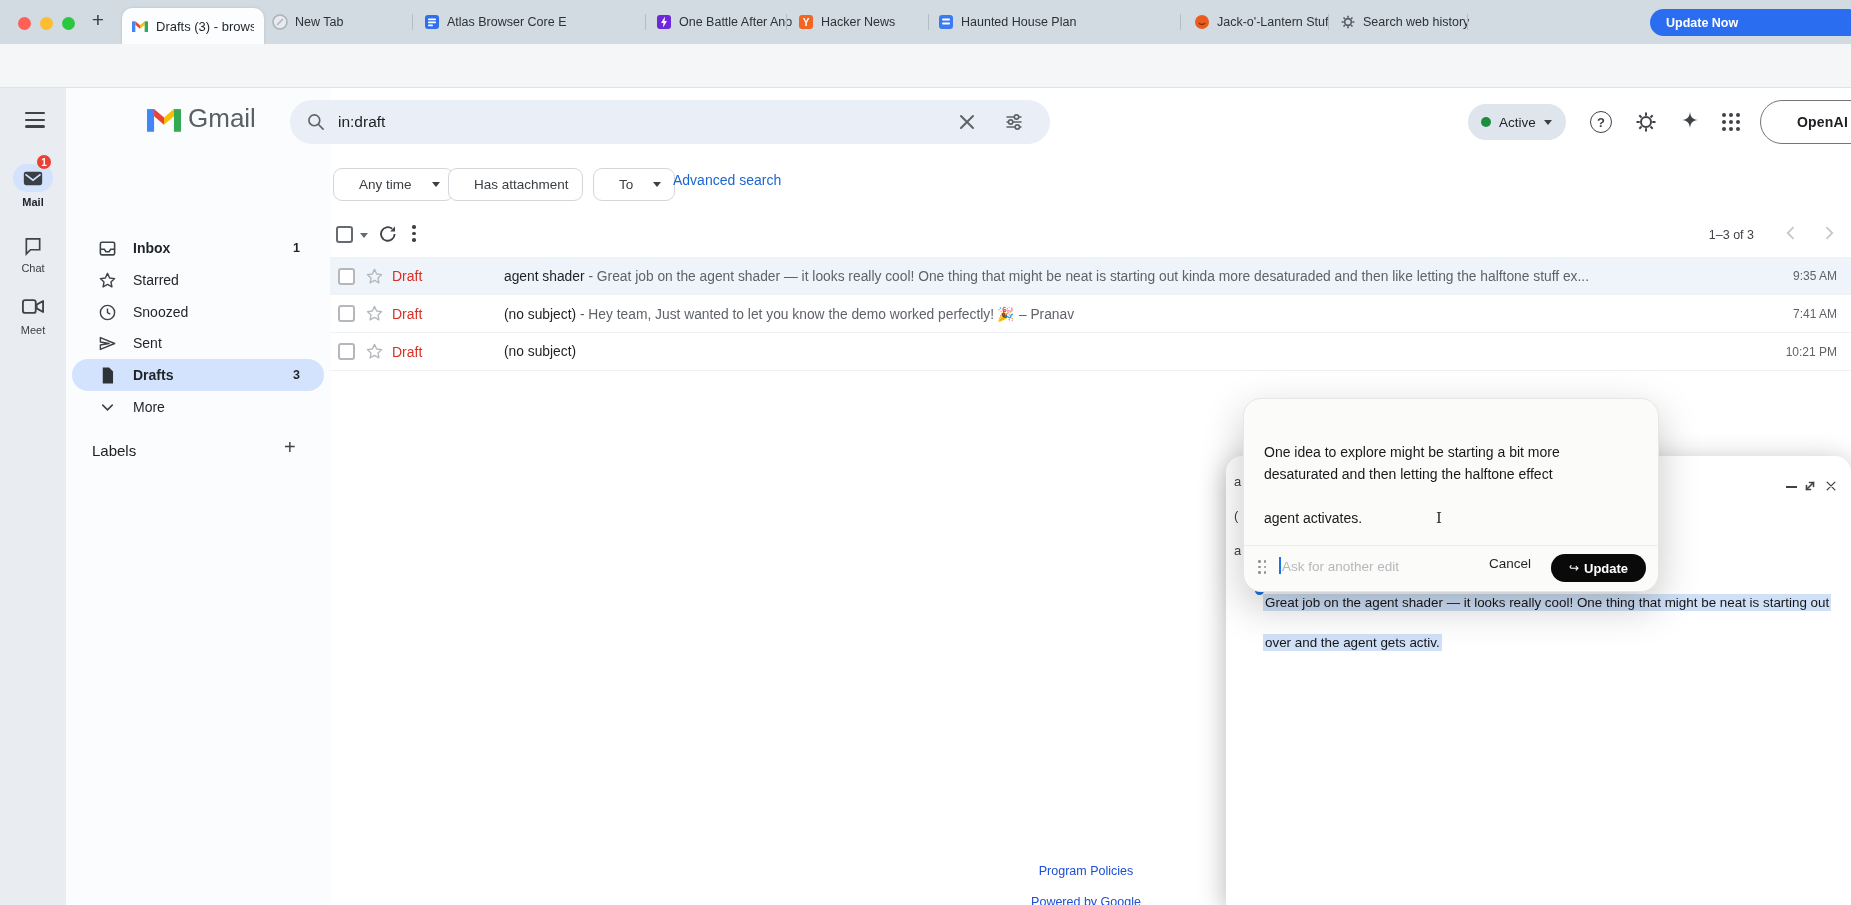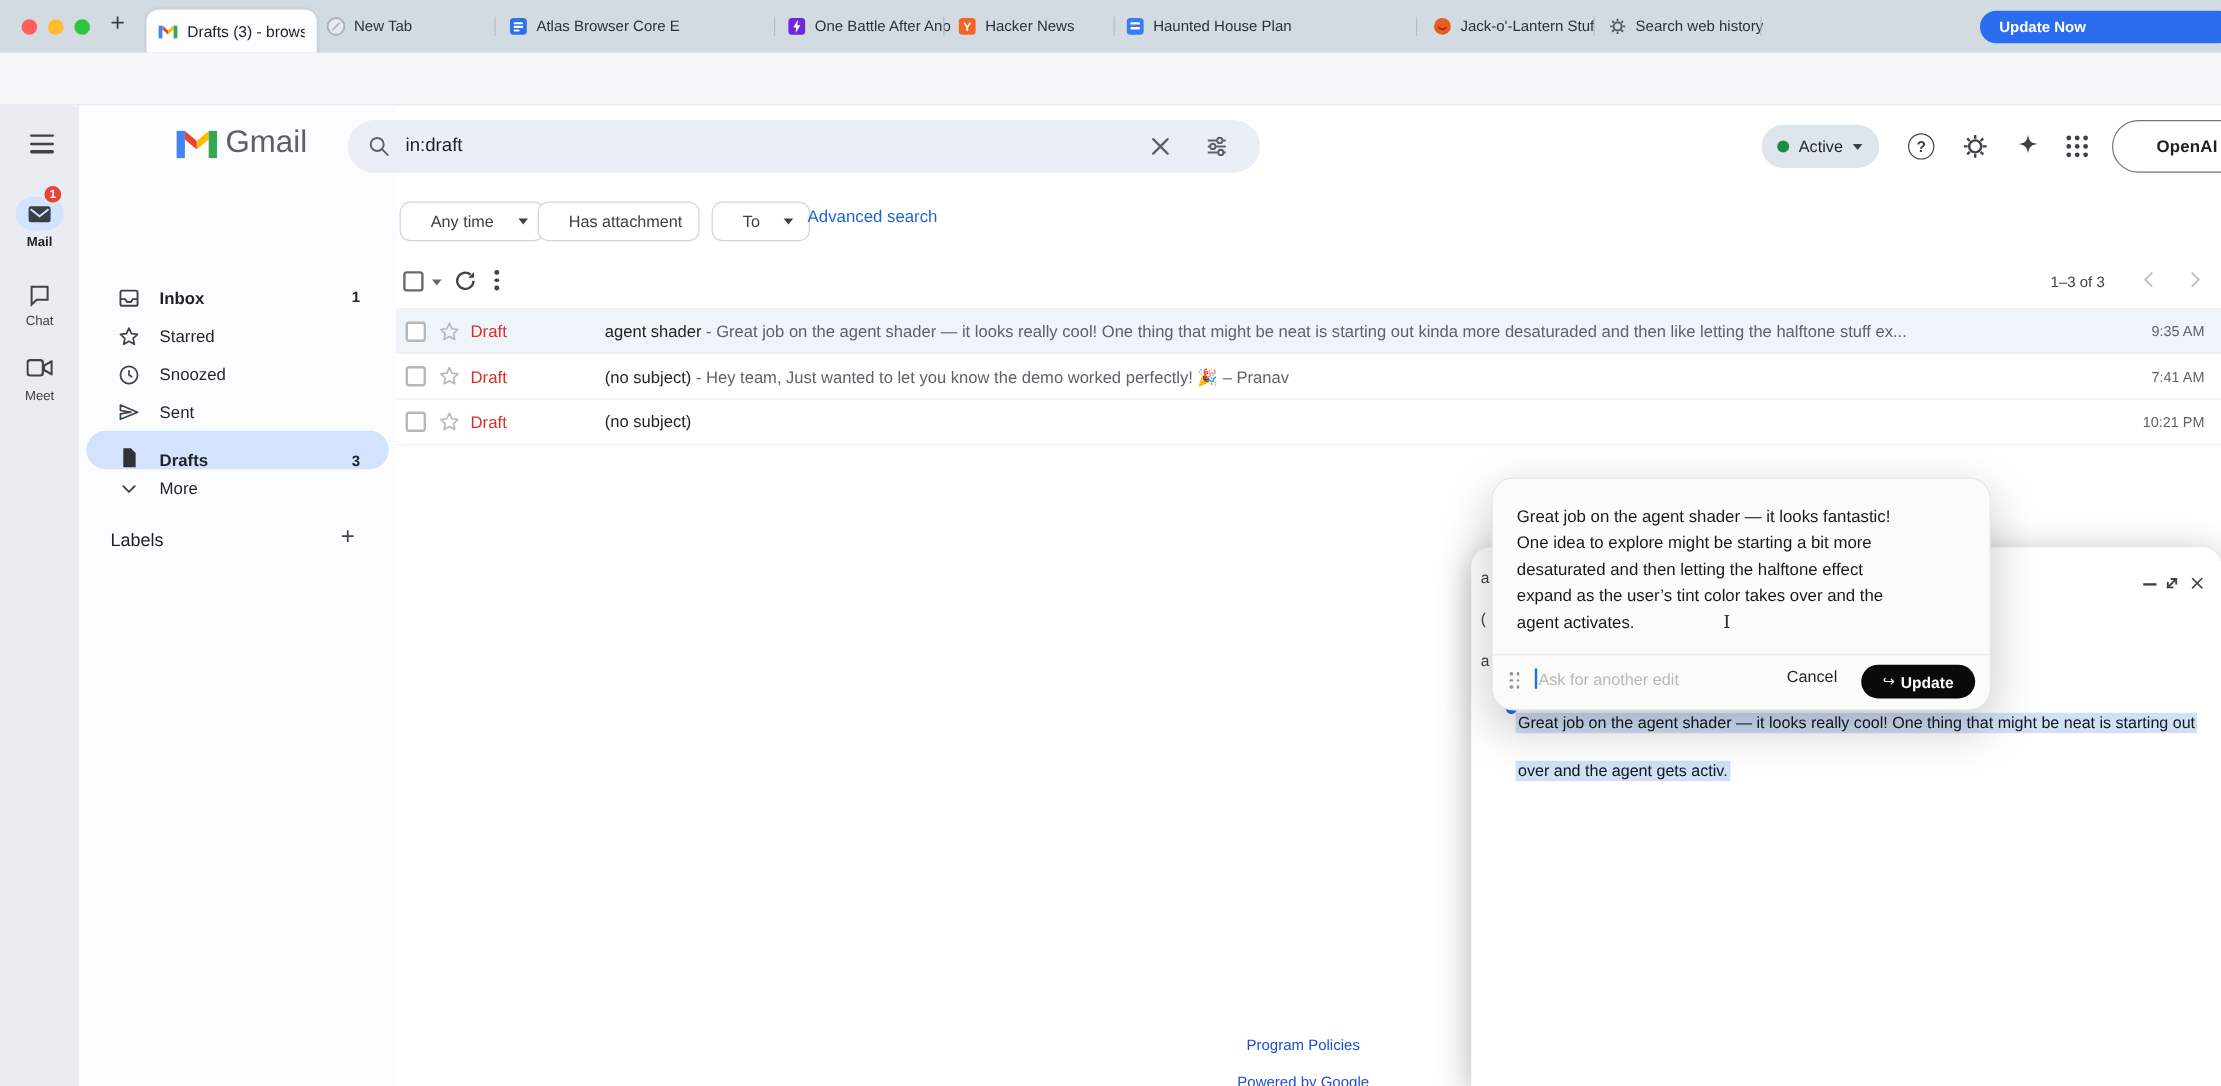--- a/index.html
+++ b/index.html
@@ -36,21 +36,21 @@
   .bar{width:20px;height:2.3px;background:#3f4247;border-radius:2px;margin-bottom:4.4px;}
   #sidebar{left:66px;top:0;width:264px;height:817px;background:#fafcfe;}
   #compose-btn{left:14px;top:74px;width:138px;height:53px;background:#c2e7ff;border-radius:18px;
     display:flex;align-items:center;gap:14px;padding-left:18px;box-shadow:0 1px 3px rgba(0,0,0,.15);}
   #compose-btn span{font-size:14.5px;font-weight:500;color:#061d33;}
   .nav-row{left:6px;width:252px;height:32px;border-radius:16px;display:flex;align-items:center;
     padding-left:26px;gap:16px;}
   .nav-row .lbl{font-size:14px;color:#1f2327;flex:1;}
   .nav-row .cnt{font-size:12.5px;color:#1f2327;padding-right:24px;}
   .bold{font-weight:bold;}
-  .sel{background:#d3e3fd;align-items:flex-end;}
+  .sel{background:#d3e3fd;}
 
   
   #search-pill{left:290px;top:12px;width:760px;height:44px;background:#e9eef7;border-radius:22px;}
   #search-query{left:48px;top:13px;font-size:15.5px;color:#1c1e21;}
   #status-pill{left:1468px;top:16px;width:98px;height:36px;background:#dee5ed;border-radius:18px;
     display:flex;align-items:center;gap:8px;padding-left:13px;}
   #status-pill span{font-size:13.5px;color:#1f2327;}
   .dot{width:10px;height:10px;border-radius:50%;background:#1e8e3e;}
   .caret{width:0;height:0;border-left:4.5px solid transparent;border-right:4.5px solid transparent;
     border-top:5px solid #3c4043;}
@@ -467,24 +467,22 @@
     <div class="abs clipchar" style="left:8px;top:52px;">(</div>
     <div class="abs clipchar" style="left:8px;top:87px;">a</div>
 
     <div id="sel-dot" class="abs"></div>
 
     <div class="abs bodyline" style="top:137px;"><span class="hl">Great job on the agent shader — it looks really cool! One thing that might be neat is starting out</span></div>
     <div class="abs bodyline" style="top:177px;"><span class="hl">over and the agent gets activ.</span></div>
   </div>
 
   <div id="ai-popup" class="abs">
-    <div class="abs pline" style="top:20px;">Great job on the agent shader — it looks fantastic!</div>
     <div class="abs pline" style="top:42px;">One idea to explore might be starting a bit more</div>
     <div class="abs pline" style="top:64px;">desaturated and then letting the halftone effect</div>
-    <div class="abs pline" style="top:86px;">expand as the user’s tint color takes over and the</div>
     <div class="abs pline" style="top:108px;">agent activates.</div>
     <div id="ibeam" class="abs">I</div>
 
     <div id="popup-divider" class="abs"></div>
 
     <div class="abs handle" style="left:14px;top:161px;">
         <i></i>
         <i></i>
         <i></i>
         <i></i>

